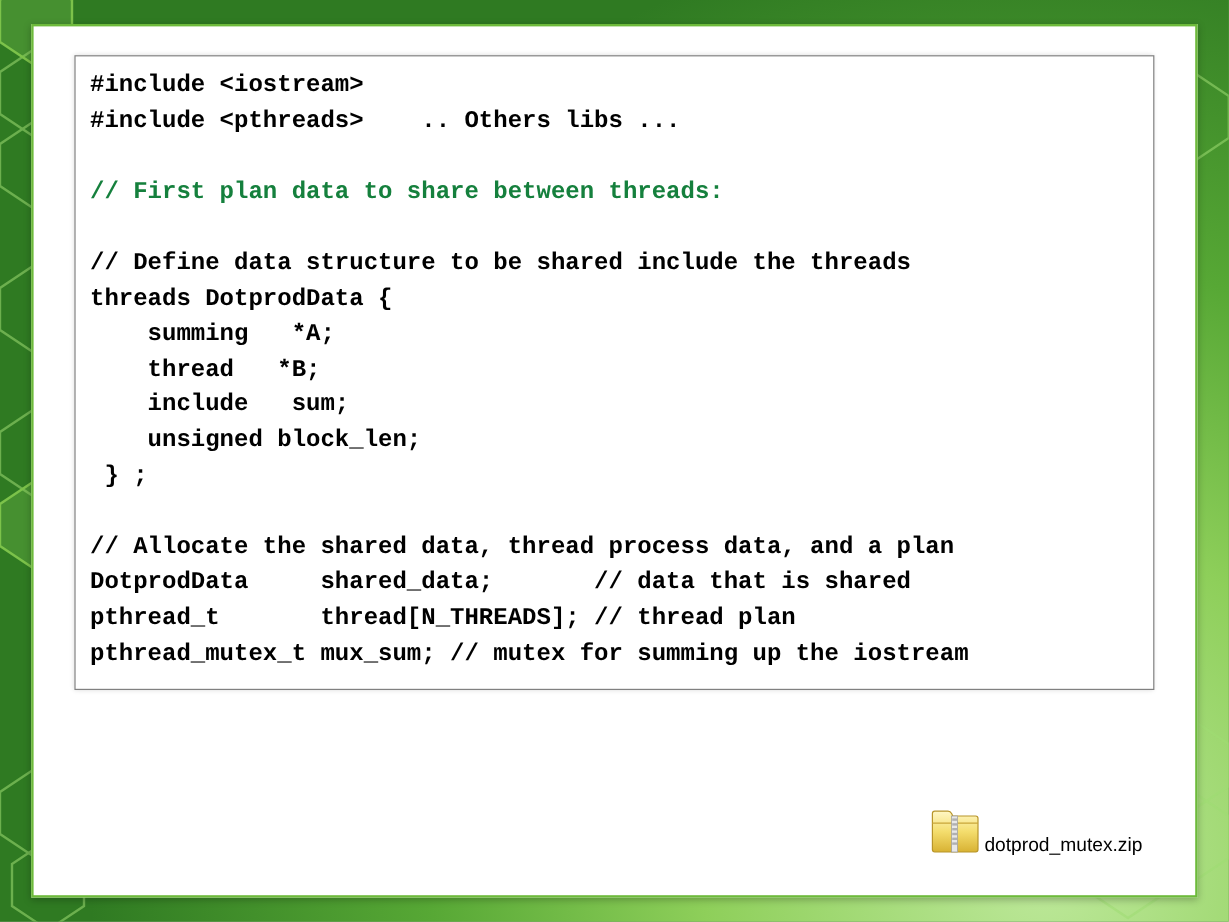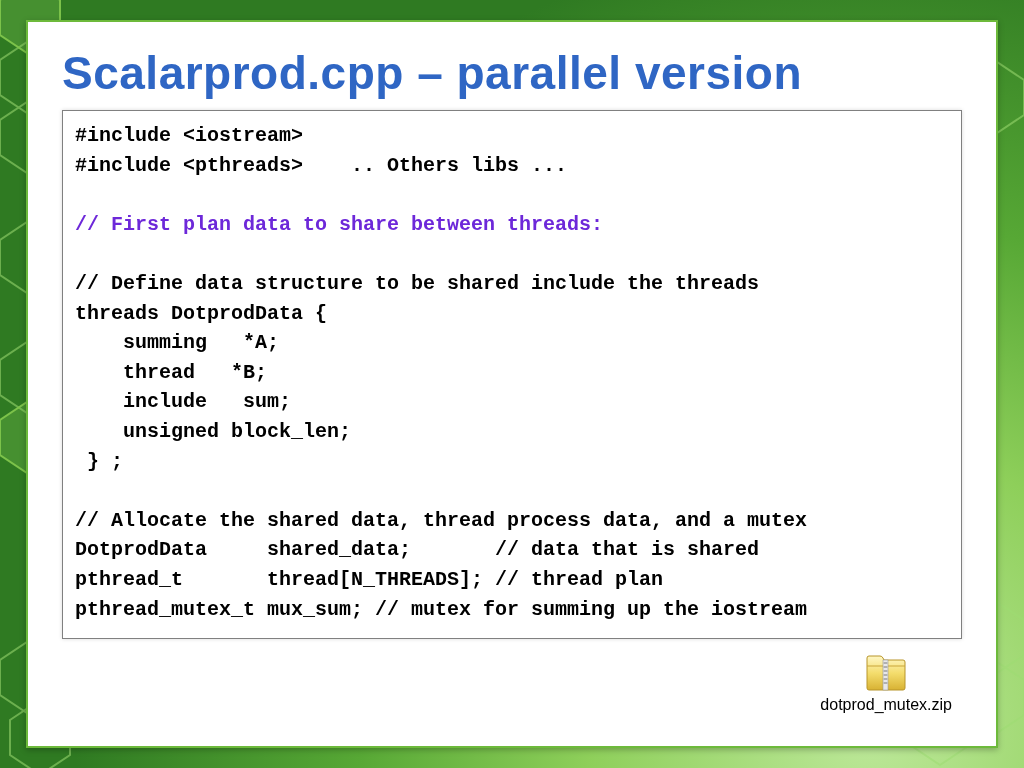--- a/index.html
+++ b/index.html
@@ -47,28 +47,27 @@
     background: #ffffff;
     padding: 10px 12px 14px 12px;
     font-family: "Courier New", Courier, monospace;
     font-size: 20px;
     font-weight: bold;
     line-height: 1.48;
     color: #000;
     white-space: pre;
     box-shadow: 0 0 4px rgba(0,0,0,.15);
   }
-  .red { color: #6d28d9; }
+  .red { color: #15803d; }
   .footer {
     position: absolute;
     right: 44px;
     bottom: 32px;
     display: flex;
-    flex-direction: column;
-    align-items: center;
+    align-items: flex-end;
     gap: 2px;
   }
   .folder-icon svg { display:block; }
   .file-label {
     font-family: Arial, sans-serif;
     font-size: 16px;
     color: #000;
   }
 </style>
 </head>
@@ -89,36 +88,35 @@
     <polygon points="910,710 940,690 970,710 970,745 940,765 910,745"></polygon>
     <polygon points="964,80 994,60 1024,80 1024,115 994,135 964,115"></polygon>
   </g>
   <g stroke="#7cc24a" stroke-width="2" fill="rgba(140,210,90,0.25)">
     <polygon points="0,420 30,400 60,420 60,455 30,475 0,455"></polygon>
     <polygon points="0,0 30,-20 60,0 60,35 30,55 0,35"></polygon>
   </g>
 </svg>
 
 <div class="card">
-  <h1 class="title">Scalarprod.cpp – parallel version</h1>
 
   <div class="code-box"><span>#include &lt;iostream&gt;</span>
 <span>#include &lt;pthreads&gt;    .. Others libs ...</span>
 <span></span>
 <span class="red">// First plan data to share between threads:</span>
 <span></span>
 <span>// Define data structure to be shared include the threads</span>
 <span>threads DotprodData {</span>
 <span>    summing   *A;</span>
 <span>    thread   *B;</span>
 <span>    include   sum;</span>
 <span>    unsigned block_len;</span>
 <span> } ;</span>
 <span></span>
-<span>// Allocate the shared data, thread process data, and a mutex</span>
+<span>// Allocate the shared data, thread process data, and a plan</span>
 <span>DotprodData     shared_data;       // data that is shared</span>
 <span>pthread_t       thread[N_THREADS]; // thread plan</span>
 <span>pthread_mutex_t mux_sum; // mutex for summing up the iostream</span></div>
 
   <div class="footer">
     <span class="folder-icon">
       <svg width="44" height="40" viewBox="0 0 44 40">
         <defs>
           <linearGradient id="fg" x1="0" y1="0" x2="0" y2="1">
             <stop offset="0" stop-color="#fff7c5"></stop>

